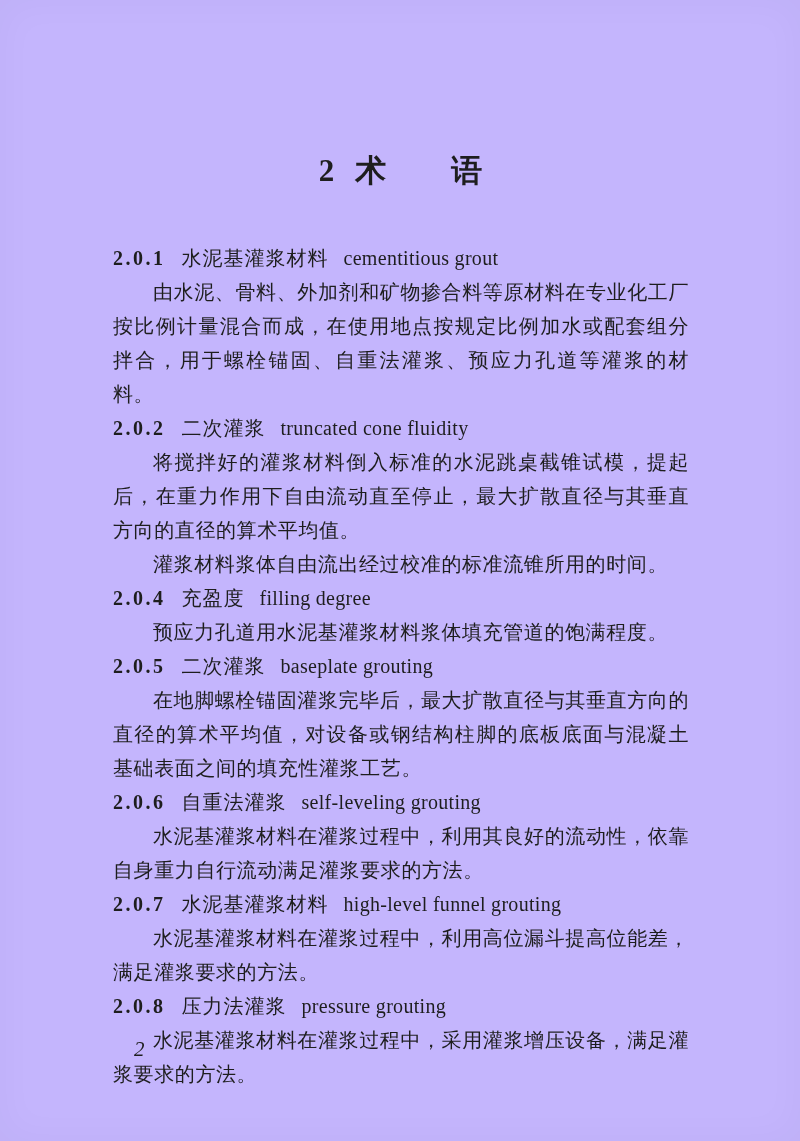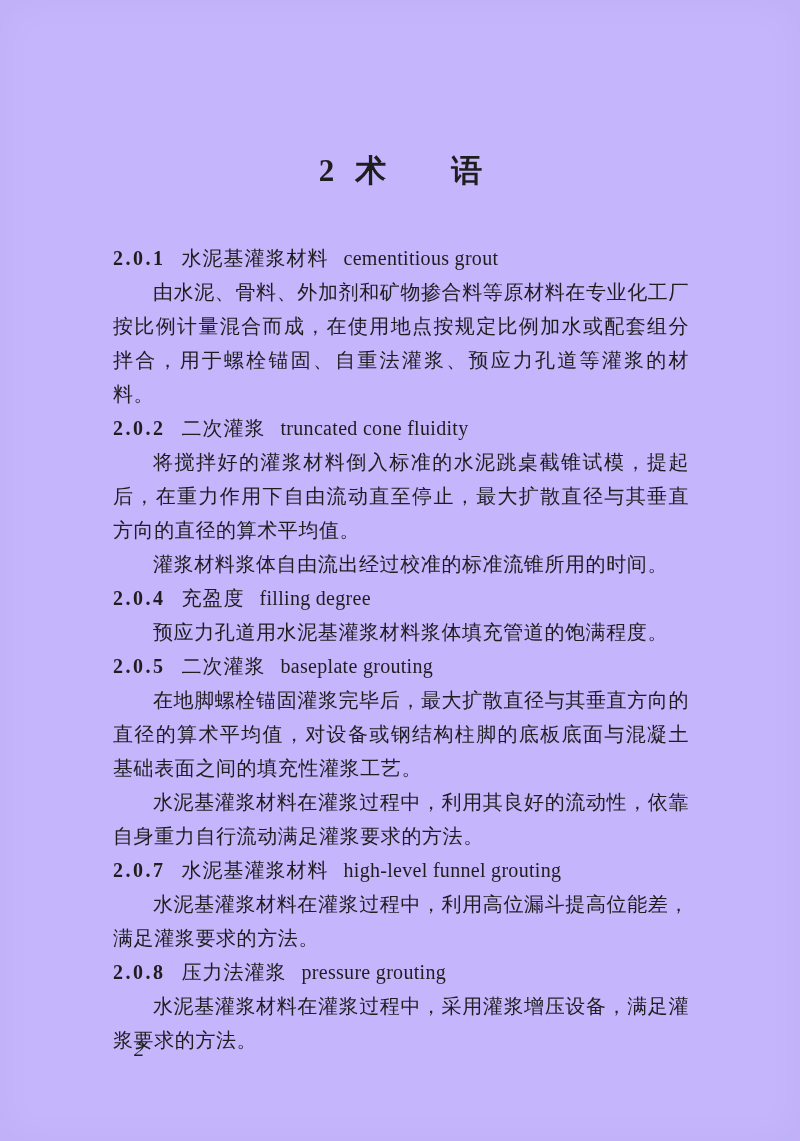--- a/index.html
+++ b/index.html
@@ -103,20 +103,21 @@
           <div class="term-head"><span class="term-no">2.0.4</span><span class="term-zh">充盈度</span><span class="term-en">filling degree</span></div>
           <p class="term-def">预应力孔道用水泥基灌浆材料浆体填充管道的饱满程度。</p>
         </section>
 
         <section class="term">
           <div class="term-head"><span class="term-no">2.0.5</span><span class="term-zh">二次灌浆</span><span class="term-en">baseplate grouting</span></div>
           <p class="term-def">在地脚螺栓锚固灌浆完毕后，最大扩散直径与其垂直方向的直径的算术平均值，对设备或钢结构柱脚的底板底面与混凝土基础表面之间的填充性灌浆工艺。</p>
         </section>
 
         <section class="term">
+          <div class="term-head"><span class="term-no">2.0.6</span><span class="term-zh">自重法灌浆</span><span class="term-en">self-leveling grouting</span></div>
           <p class="term-def">水泥基灌浆材料在灌浆过程中，利用其良好的流动性，依靠自身重力自行流动满足灌浆要求的方法。</p>
         </section>
 
         <section class="term">
           <div class="term-head"><span class="term-no">2.0.7</span><span class="term-zh">水泥基灌浆材料</span><span class="term-en">high-level funnel grouting</span></div>
           <p class="term-def">水泥基灌浆材料在灌浆过程中，利用高位漏斗提高位能差，满足灌浆要求的方法。</p>
         </section>
 
         <section class="term">
           <div class="term-head"><span class="term-no">2.0.8</span><span class="term-zh">压力法灌浆</span><span class="term-en">pressure grouting</span></div>

